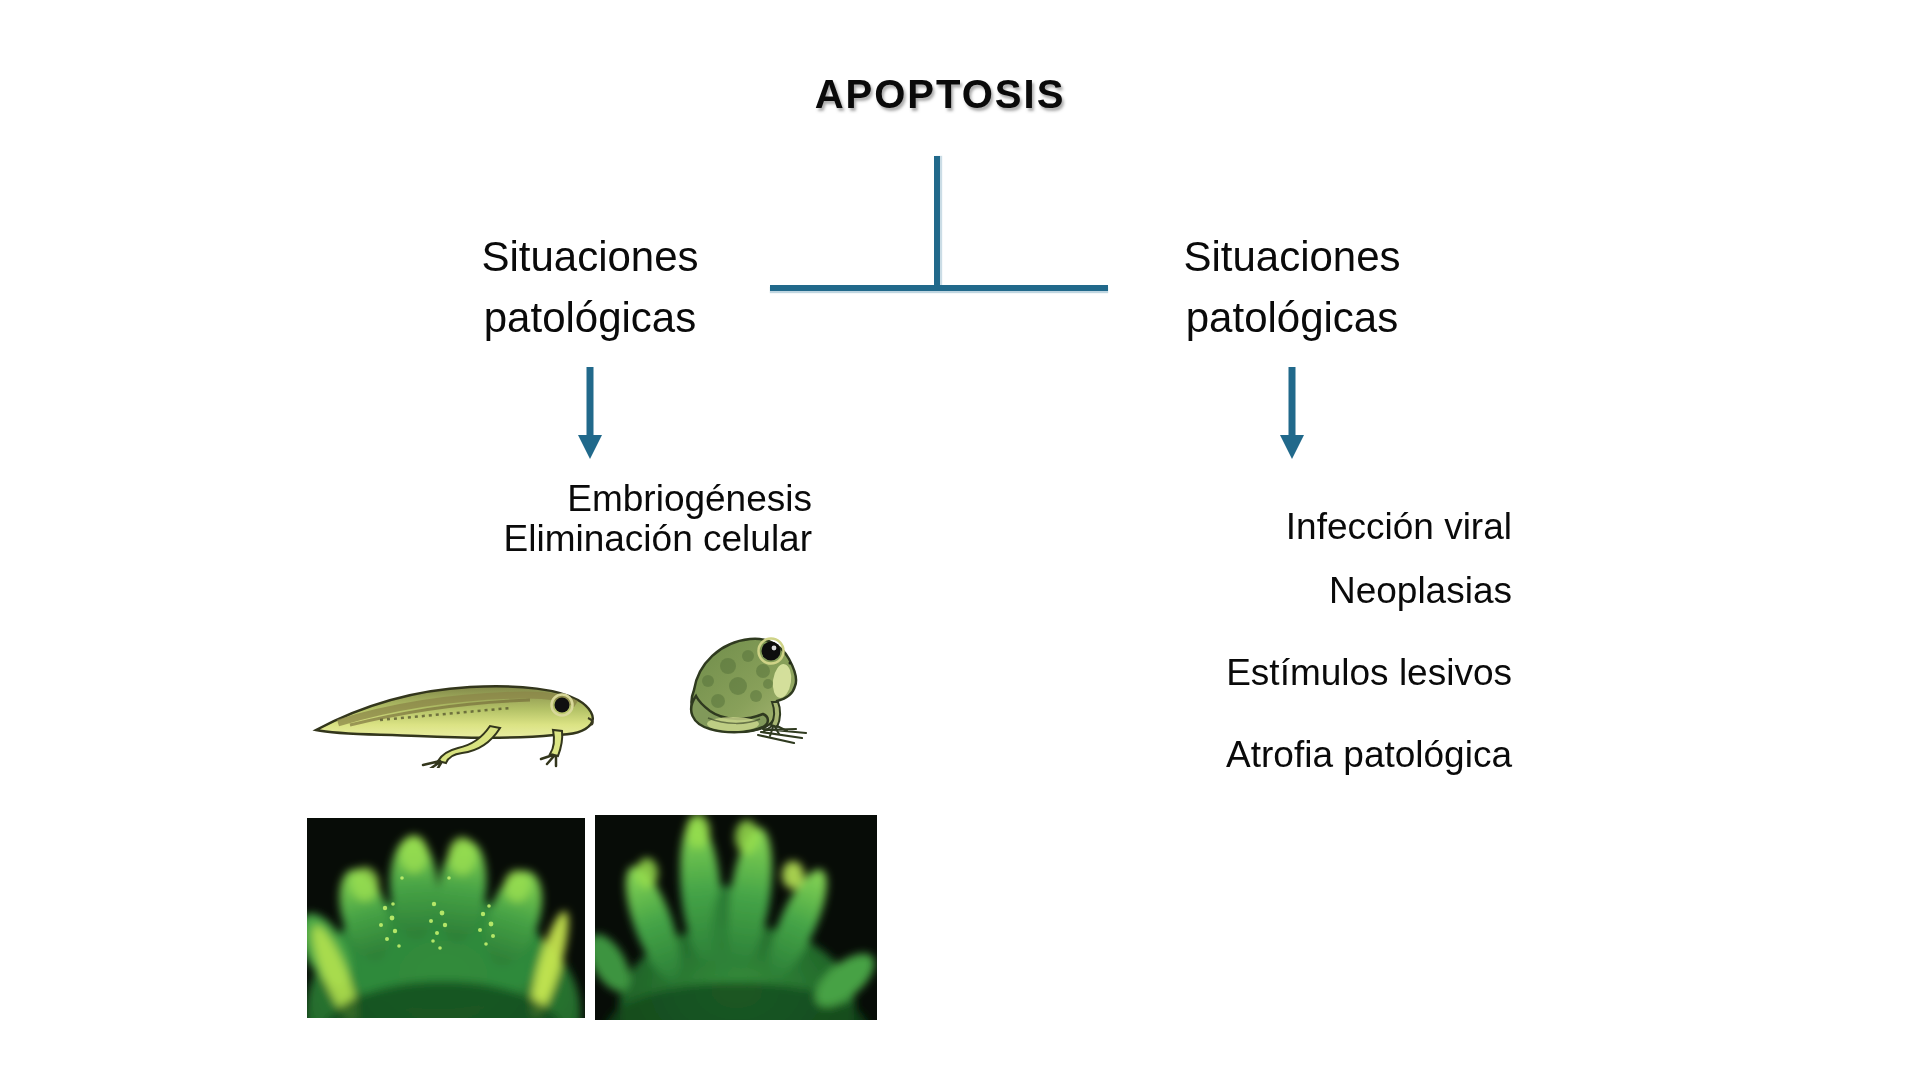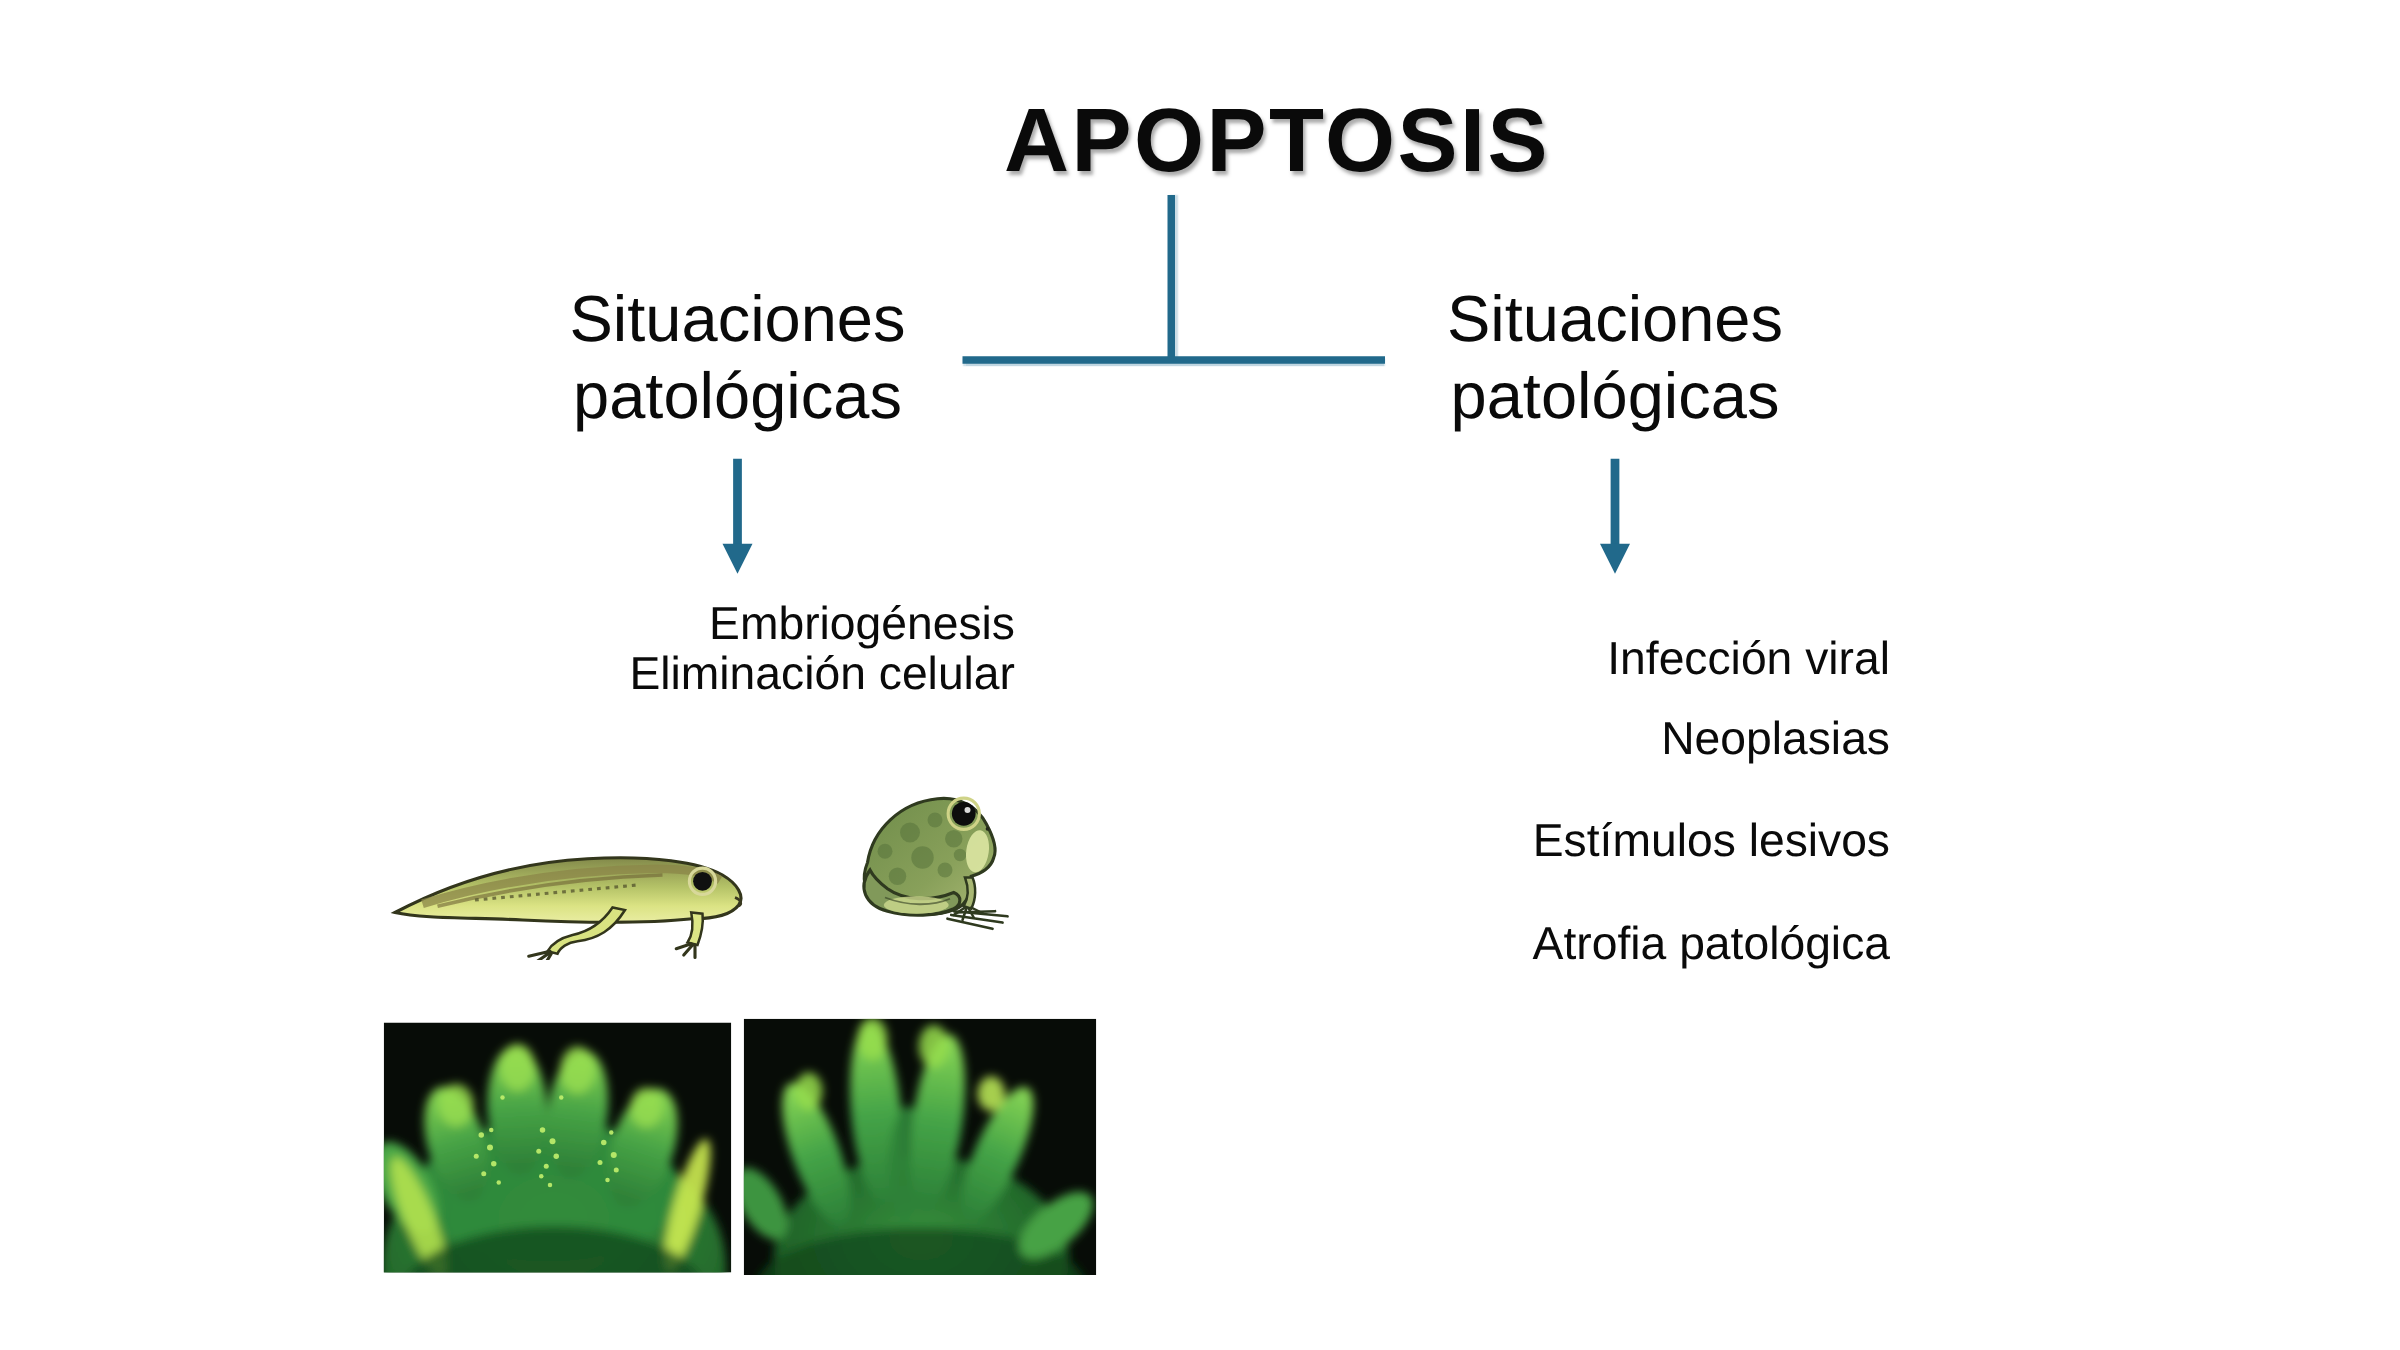--- a/index.html
+++ b/index.html
@@ -2,34 +2,34 @@
 <html><head>
 <meta charset="utf-8">
 <style>
   html,body { margin:0; padding:0; background:#ffffff; }
   .slide {
     position:relative; width:1920px; height:1080px; overflow:hidden;
     background:#ffffff; font-family:"Liberation Sans", sans-serif; color:#0a0a0a;
   }
   .title {
     position:absolute; left:640px; top:72px; width:600px; margin:0;
-    text-align:right; font-size:72px; font-weight:bold; letter-spacing:2px;
+    text-align:center; font-size:40px; font-weight:bold; letter-spacing:2px;
     color:#0a0a0a; text-shadow:2px 3px 3px rgba(90,90,90,0.5);
   }
   .stem {
     position:absolute; left:934px; top:156px; width:6px; height:131px;
     background:#21698b; box-shadow:2px 0 1px rgba(140,180,200,0.45);
   }
   .hbar {
     position:absolute; left:770px; top:285px; width:338px; height:6px;
     background:#21698b; box-shadow:0 2px 1px rgba(140,180,200,0.55);
   }
   .branch-label {
     position:absolute; width:440px; top:226px; text-align:center;
-    font-size:52px; line-height:61px; color:#0a0a0a;
+    font-size:42px; line-height:61px; color:#0a0a0a;
   }
   .bl-left  { left:370px; }
   .bl-right { left:1072px; }
   .arrow { position:absolute; top:364px; width:26px; height:96px; }
   .ar-left  { left:577px; }
   .ar-right { left:1279px; }
   .list-item {
     position:absolute; width:440px; text-align:right;
     font-size:37px; color:#0a0a0a; white-space:nowrap;
   }

